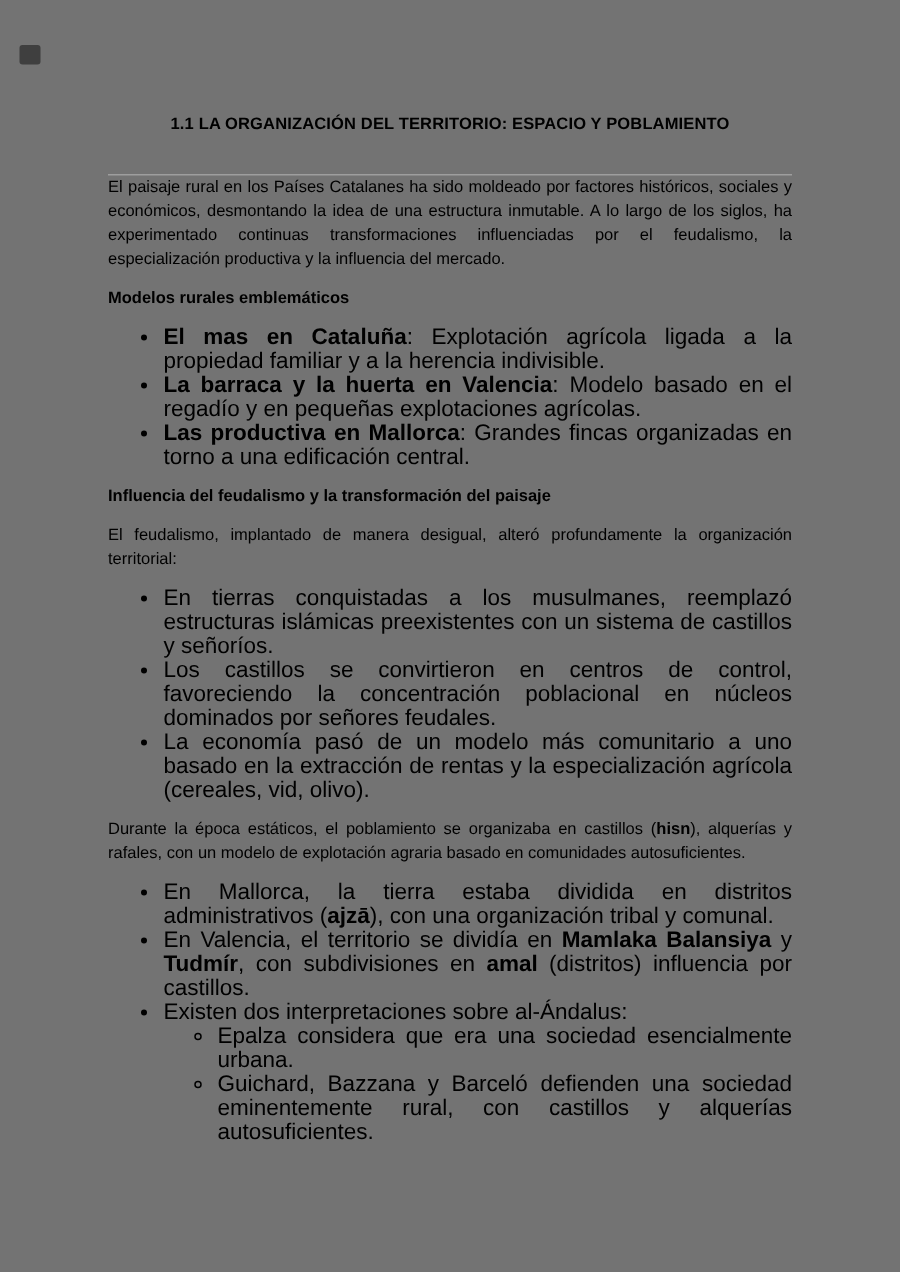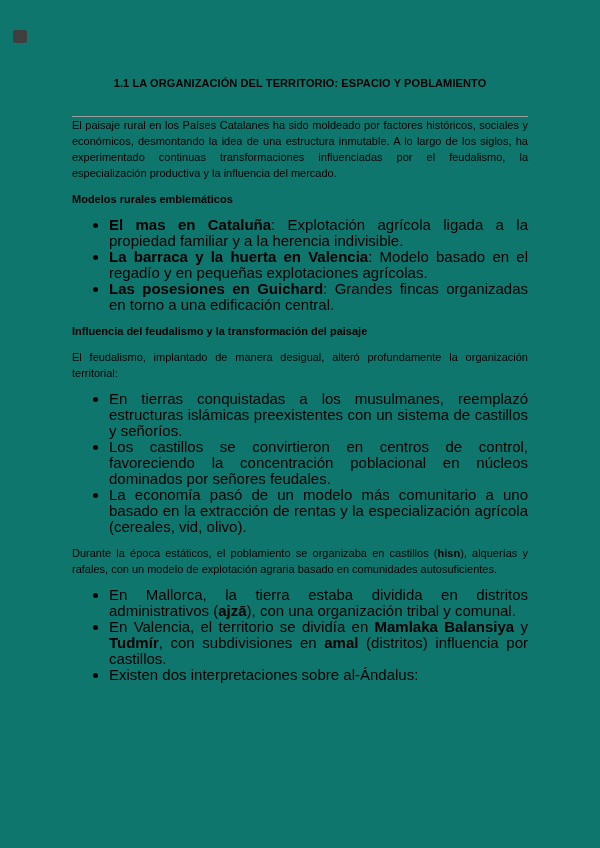--- a/index.html
+++ b/index.html
@@ -4,21 +4,21 @@
 <style>
   * { margin: 0; padding: 0; box-sizing: border-box; }
   html, body { background: #ffffff; }
   body {
     width: 600px; height: 848px;
     position: relative;
     font-family: "Liberation Sans", "DejaVu Sans", sans-serif;
     color: #000;
     overflow: hidden;
   }
-  .page { position: absolute; inset: 0; background: #0f766e; }
+  .page { position: absolute; inset: 0; background: #737373; }
   .corner-mark {
     position: absolute; left: 13px; top: 30px;
     width: 14px; height: 13px;
     background: #3f3f3f; border-radius: 2px;
   }
   .content { padding: 76px 72px 0 72px; }
   .doc-title {
     font-size: 11px; font-weight: bold; line-height: 14px;
     text-align: center; letter-spacing: 0.1px;
   }
@@ -62,35 +62,39 @@
 
     <div class="doc-title">1.1 LA ORGANIZACIÓN DEL TERRITORIO: ESPACIO Y POBLAMIENTO</div>
     <hr class="title-rule">
 
     <p class="body">El paisaje rural en los Países Catalanes ha sido moldeado por factores históricos, sociales y económicos, desmontando la idea de una estructura inmutable. A lo largo de los siglos, ha experimentado continuas transformaciones influenciadas por el feudalismo, la especialización productiva y la influencia del mercado.</p>
 
     <h2 class="sub">Modelos rurales emblemáticos</h2>
     <ul class="l1">
       <li><span class="b">El mas en Cataluña</span><span>: Explotación agrícola ligada a la propiedad familiar y a la herencia indivisible.</span></li>
       <li><span class="b">La barraca y la huerta en Valencia</span><span>: Modelo basado en el regadío y en pequeñas explotaciones agrícolas.</span></li>
-      <li><span class="b">Las posesiones en Guichard</span><span>: Grandes fincas organizadas en torno a una edificación central.</span></li>
+      <li><span class="b">Las productiva en Mallorca</span><span>: Grandes fincas organizadas en torno a una edificación central.</span></li>
     </ul>
 
     <h2 class="sub">Influencia del feudalismo y la transformación del paisaje</h2>
     <p class="body">El feudalismo, implantado de manera desigual, alteró profundamente la organización territorial:</p>
     <ul class="l1">
       <li>En tierras conquistadas a los musulmanes, reemplazó estructuras islámicas preexistentes con un sistema de castillos y señoríos.</li>
       <li>Los castillos se convirtieron en centros de control, favoreciendo la concentración poblacional en núcleos dominados por señores feudales.</li>
       <li>La economía pasó de un modelo más comunitario a uno basado en la extracción de rentas y la especialización agrícola (cereales, vid, olivo).</li>
     </ul>
 
     <p class="body"><span>Durante la época estáticos, el poblamiento se organizaba en castillos (</span><span class="b">hisn</span><span>), alquerías y rafales, con un modelo de explotación agraria basado en comunidades autosuficientes.</span></p>
 
     <ul class="l1">
       <li><span>En Mallorca, la tierra estaba dividida en distritos administrativos (</span><span class="b">ajzā</span><span>), con una organización tribal y comunal.</span></li>
       <li><span>En Valencia, el territorio se dividía en </span><span class="b">Mamlaka Balansiya</span><span> y </span><span class="b">Tudmír</span><span>, con subdivisiones en </span><span class="b">amal</span><span> (distritos) influencia por castillos.</span></li>
       <li>
         <span>Existen dos interpretaciones sobre al-Ándalus:</span>
+        <ul class="l2">
+          <li>Epalza considera que era una sociedad esencialmente urbana.</li>
+          <li>Guichard, Bazzana y Barceló defienden una sociedad eminentemente rural, con castillos y alquerías autosuficientes.</li>
+        </ul>
       </li>
     </ul>
 
   </div>
 </div>
 
 </body></html>

